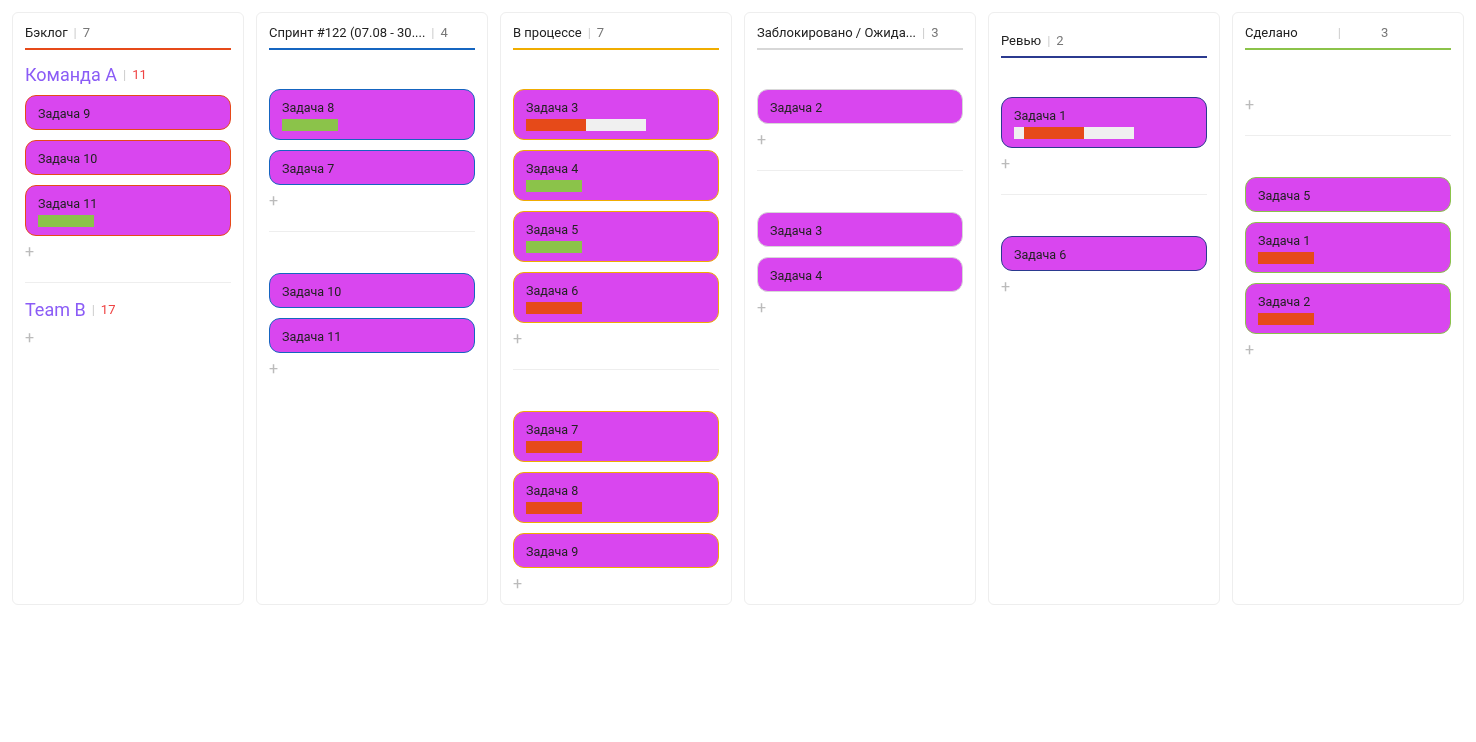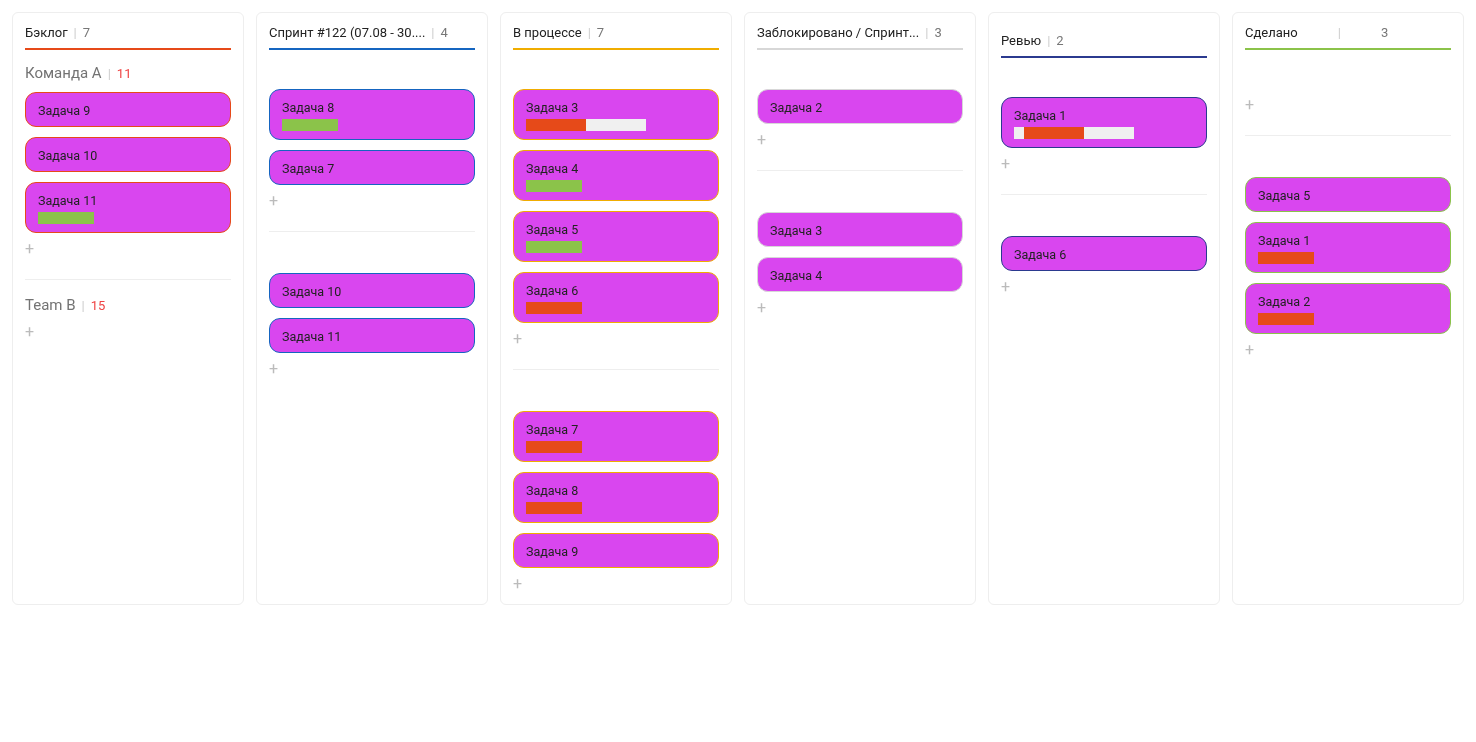--- a/index.html
+++ b/index.html
@@ -51,22 +51,22 @@
   .swimlane {
     padding-top: 14px;
   }
   .swimlane-header {
     display: flex;
     align-items: center;
     gap: 6px;
     margin-bottom: 10px;
   }
   .swimlane-title {
-    font-size: 15px;
-    color: #737373;
+    font-size: 18px;
+    color: #8b5cf6;
   }
   .swimlane-count {
     color: #ef4444;
     font-size: 13px;
   }
   .cards {
     display: flex;
     flex-direction: column;
     gap: 10px;
   }
@@ -139,21 +139,21 @@
             <div class="pb-solo" style="background: rgb(139, 195, 74);"></div>
           </div>
         </div>
         <div class="add-btn">+</div>
         <hr class="divider">
       </div>
       <div class="swimlane">
         <div class="swimlane-header">
           <span class="swimlane-title">Team B</span>
           <span class="col-sep">|</span>
-          <span class="swimlane-count">15</span>
+          <span class="swimlane-count">17</span>
         </div>
         <div class="add-btn">+</div>
       </div>
     </div>
     <div class="column">
       <div class="col-header" style="border-bottom-color: rgb(21, 101, 192);">
         <span class="col-title" title="Спринт #122 (07.08 - 20....">Спринт #122 (07.08 - 30....</span>
         <span class="col-sep">|</span>
         <span class="col-count">4</span>
       </div>
@@ -236,21 +236,21 @@
           </div>
           <div class="card no-bar" style="border-color: rgb(240, 173, 0); border-width: 1.5px;">
             <div class="card-title">Задача 9</div>
           </div>
         </div>
         <div class="add-btn">+</div>
       </div>
     </div>
     <div class="column">
       <div class="col-header" style="border-bottom-color: rgb(215, 215, 215);">
-        <span class="col-title" title="Заблокировано / Ожида...">Заблокировано / Спринт...</span>
+        <span class="col-title" title="Заблокировано / Ожида...">Заблокировано / Ожида...</span>
         <span class="col-sep">|</span>
         <span class="col-count">3</span>
       </div>
       <div class="swimlane">
         <div class="swimlane-header" style="visibility: hidden;">
           <span>&nbsp;</span>
         </div>
         <div class="cards">
           <div class="card no-bar" style="border-color: rgb(215, 215, 215); border-width: 1.5px;">
             <div class="card-title">Задача  2</div>

